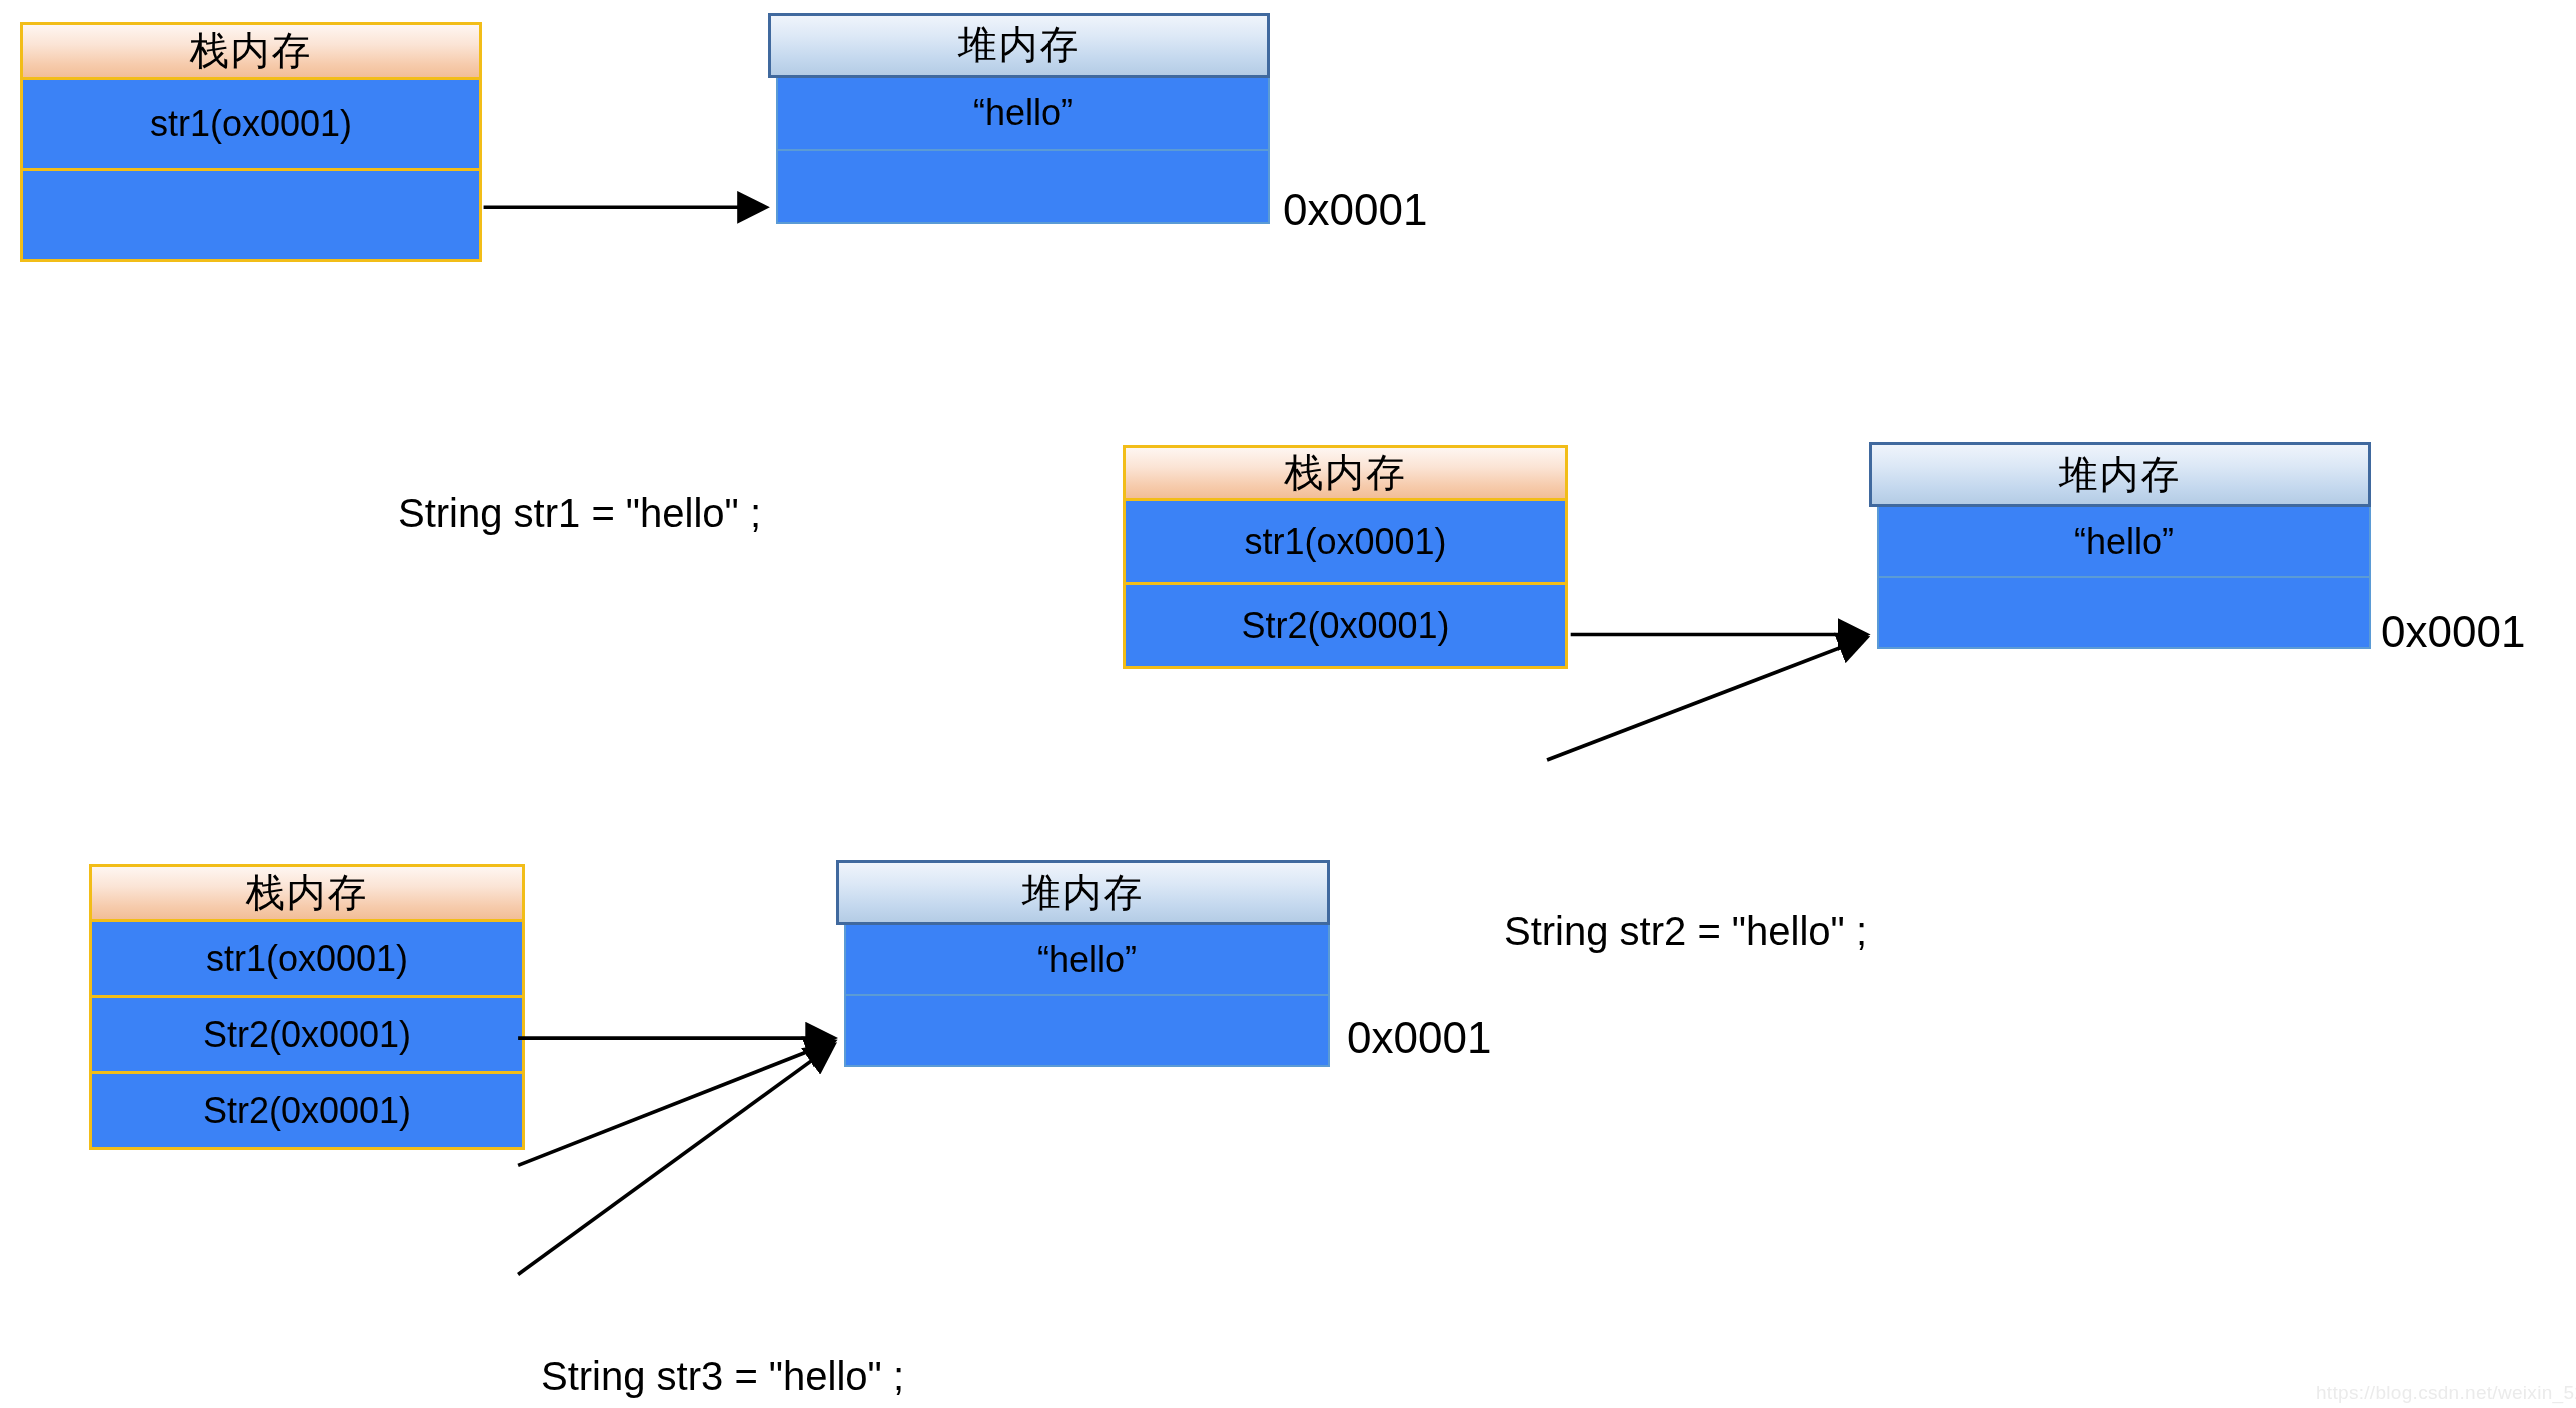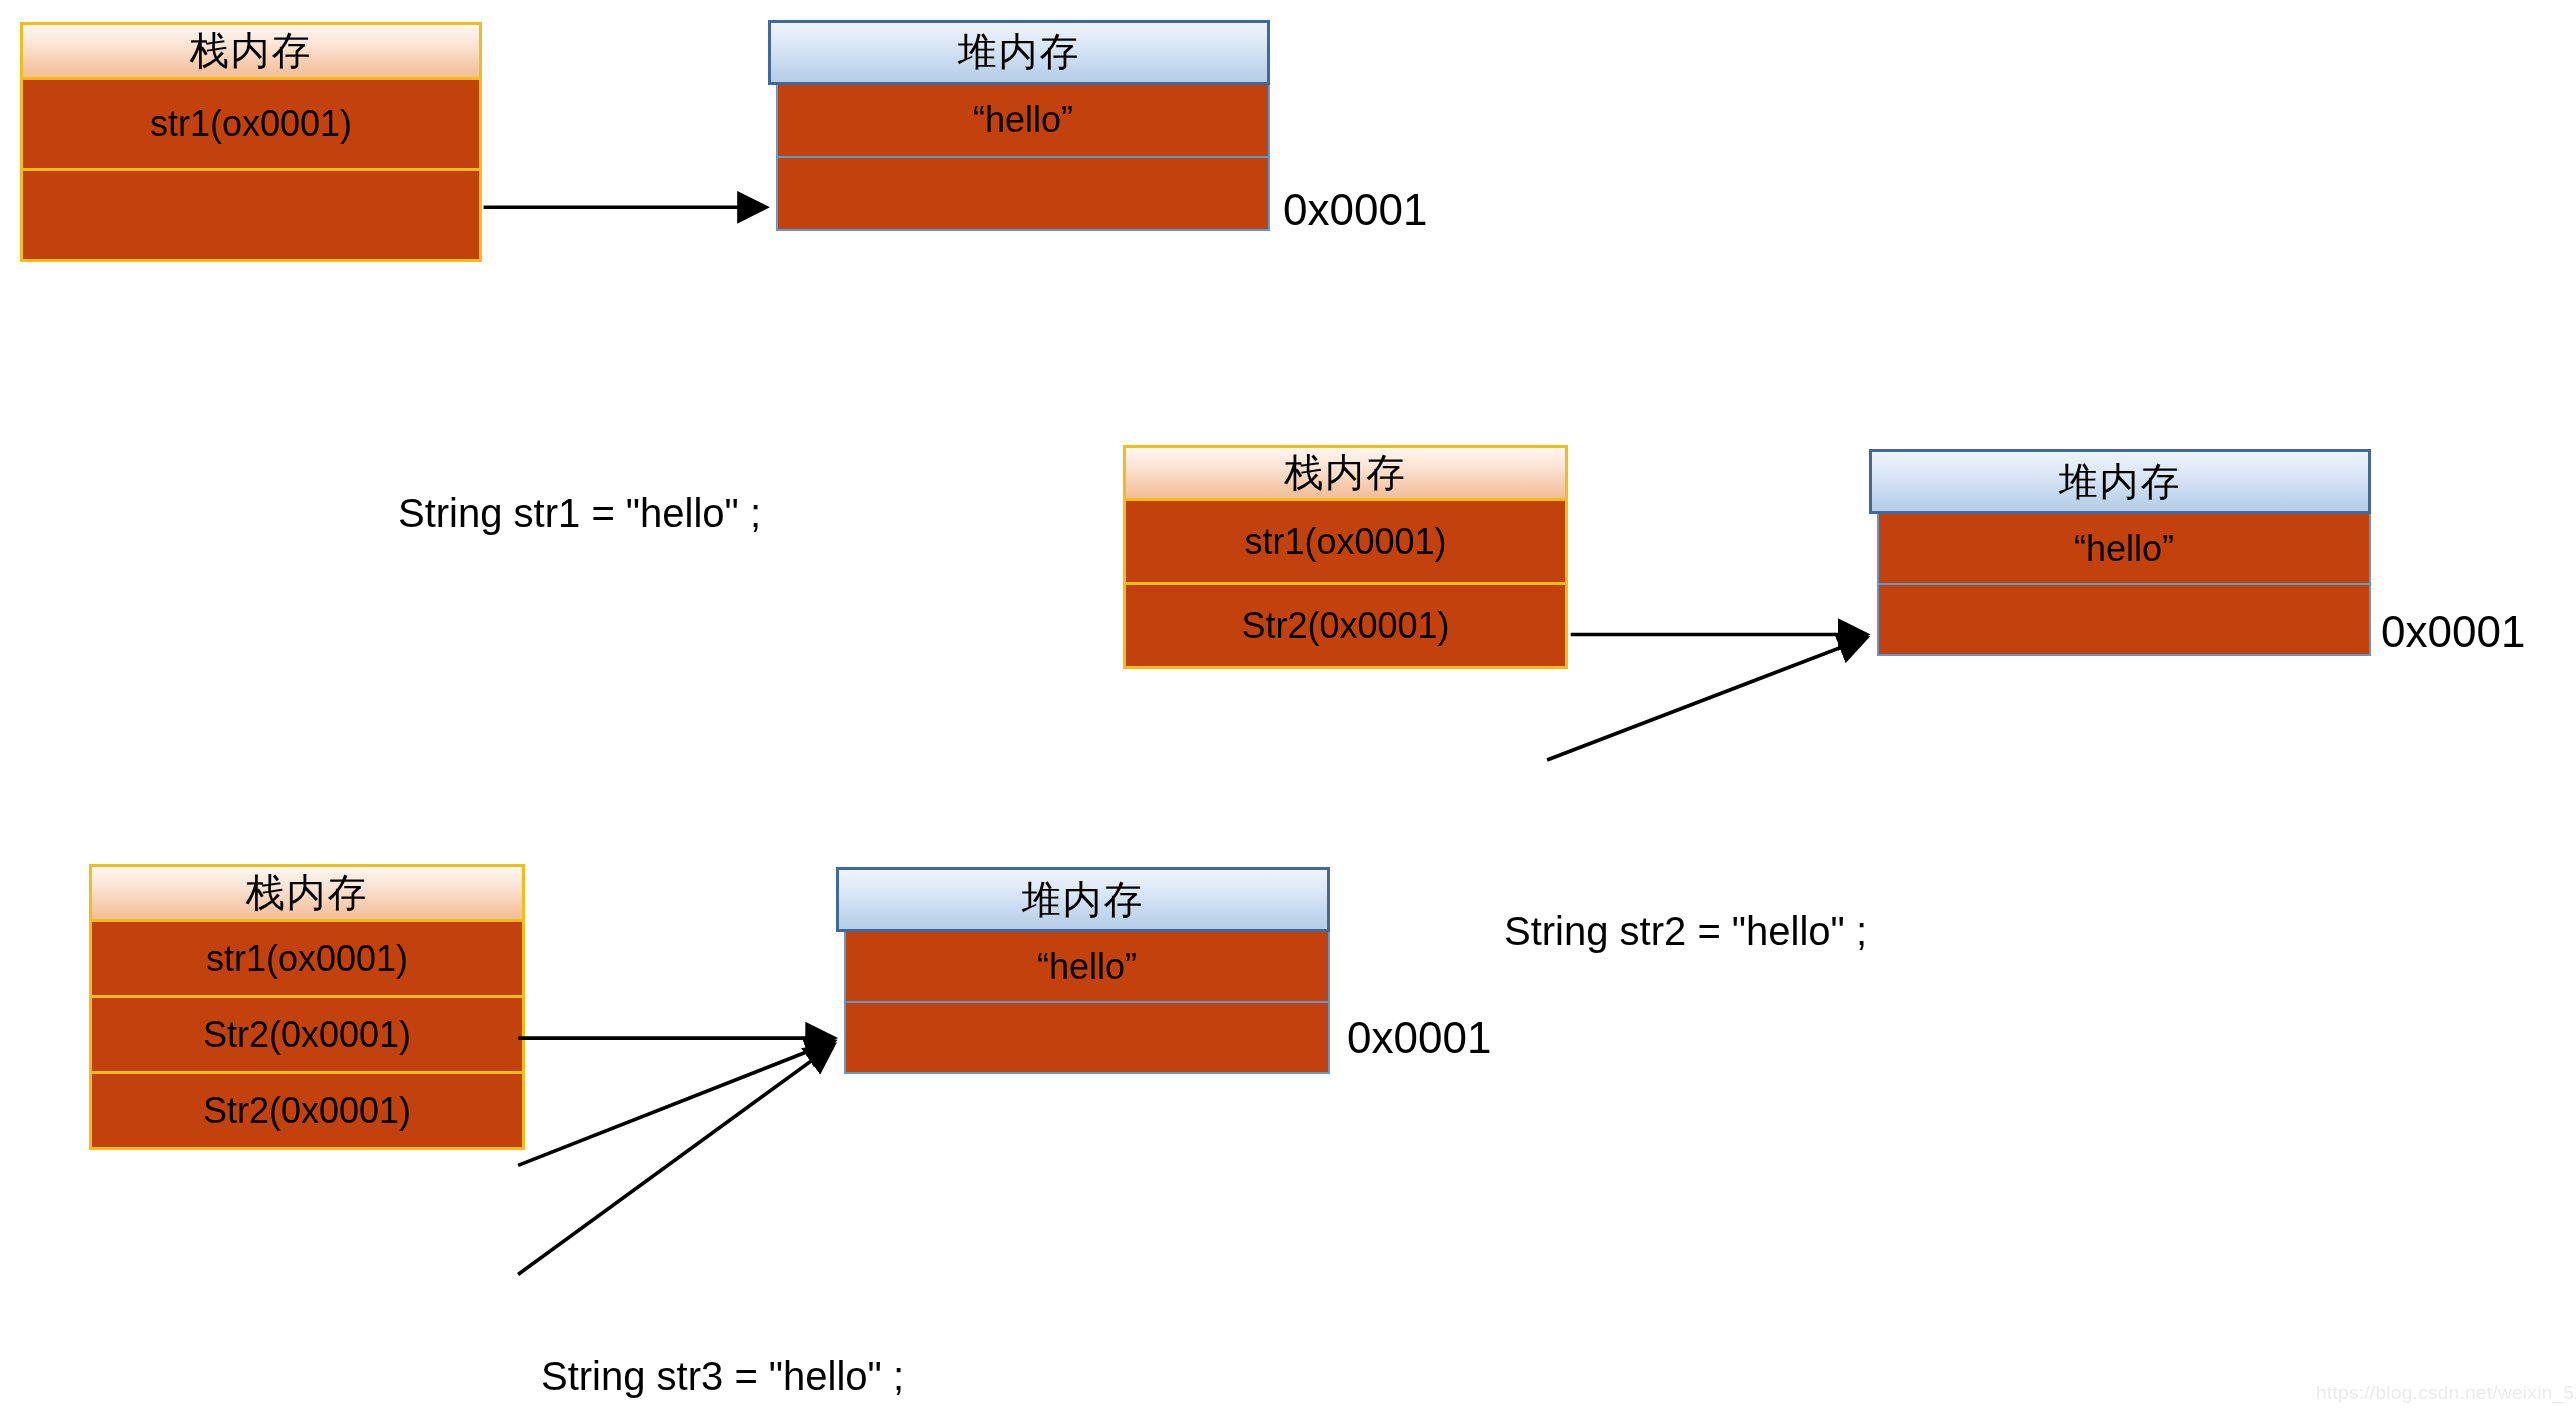--- a/index.html
+++ b/index.html
@@ -18,36 +18,35 @@
   .membox .hdr{
     box-sizing:border-box;
     display:flex;align-items:center;justify-content:center;
     font-size:39px;color:#000;
     letter-spacing:1.8px;
   }
   .membox .row{
     box-sizing:border-box;
     display:flex;align-items:center;justify-content:center;
     font-size:36px;color:#000;
-    background:#c2410c;
+    background:#3b82f6;
   }
 
   
   .stack .hdr{
     background:linear-gradient(180deg,#FEF6F1 0%,#FBE4D5 38%,#F6CBAC 76%,#F2BE97 100%);
     border:3.6px solid #F2BD18;
   }
   .stack .row{border:3.6px solid #F2BD18;border-top:none;}
   .stack .hdr{border-bottom:3.6px solid #F2BD18;}
 
   
   .heap .hdr{
     background:linear-gradient(180deg,#EFF4FB 0%,#DCE8F6 35%,#C4D8EE 72%,#B4CCE5 100%);
     border:3.6px solid #40699E;
-    margin-top:7px;
   }
   .heap .row{border:2.7px solid #5B9BD5;border-top:none;margin-left:8px;}
 
   
   .addr{
     position:absolute;
     font-size:44px;color:#000;
     white-space:nowrap;
   }
   .caption{

